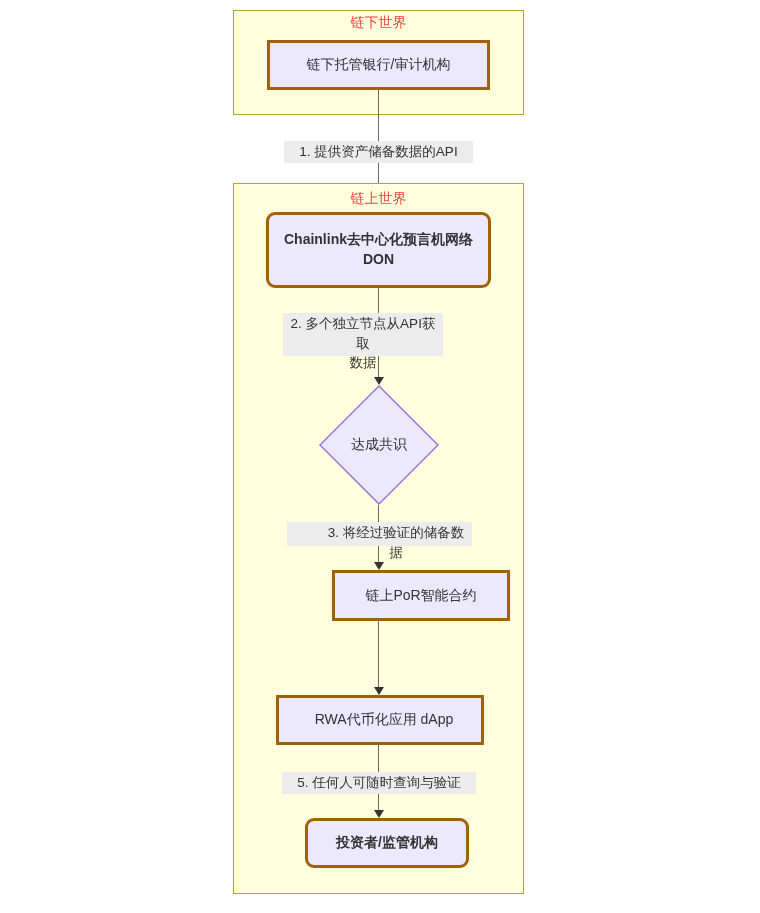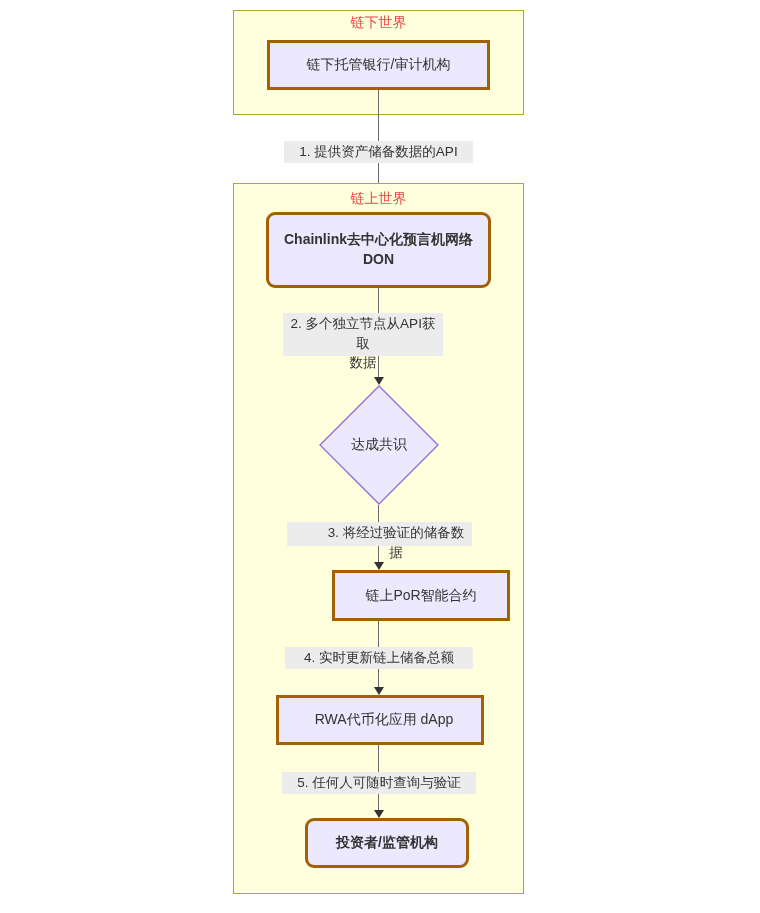--- a/index.html
+++ b/index.html
@@ -147,21 +147,20 @@
   <div class="edge-line" style="left:378px; top:505px; height:60px;"></div>
   <div class="edge-arrow" style="left:374px; top:562px;"></div>
   <div class="edge-label" style="left:287px; top:522px; width:185px; height:24px;padding-left:36px;">3. 将经过验证的储备数据</div>
 
   <div class="node" style="left:292px; top:570px; width:178px; height:51px;margin-left:40px;">
     <span>链上PoR智能合约</span>
   </div>
 
   <div class="edge-line" style="left:378px; top:620px; height:68px;"></div>
   <div class="edge-arrow" style="left:374px; top:687px;"></div>
-  <div class="edge-label" style="left:285px; top:647px; width:188px; height:22px;">4. 实时更新链上储备总额</div>
 
   <div class="node" style="left:276px; top:695px; width:208px; height:50px;padding-left:14px;">
     <span>RWA代币化应用 dApp</span>
   </div>
 
   <div class="edge-line" style="left:378px; top:745px; height:68px;"></div>
   <div class="edge-arrow" style="left:374px; top:810px;"></div>
   <div class="edge-label" style="left:282px; top:772px; width:194px; height:22px;">5. 任何人可随时查询与验证</div>
 
   <div class="node rounded" style="left:305px; top:818px; width:164px; height:50px;">

